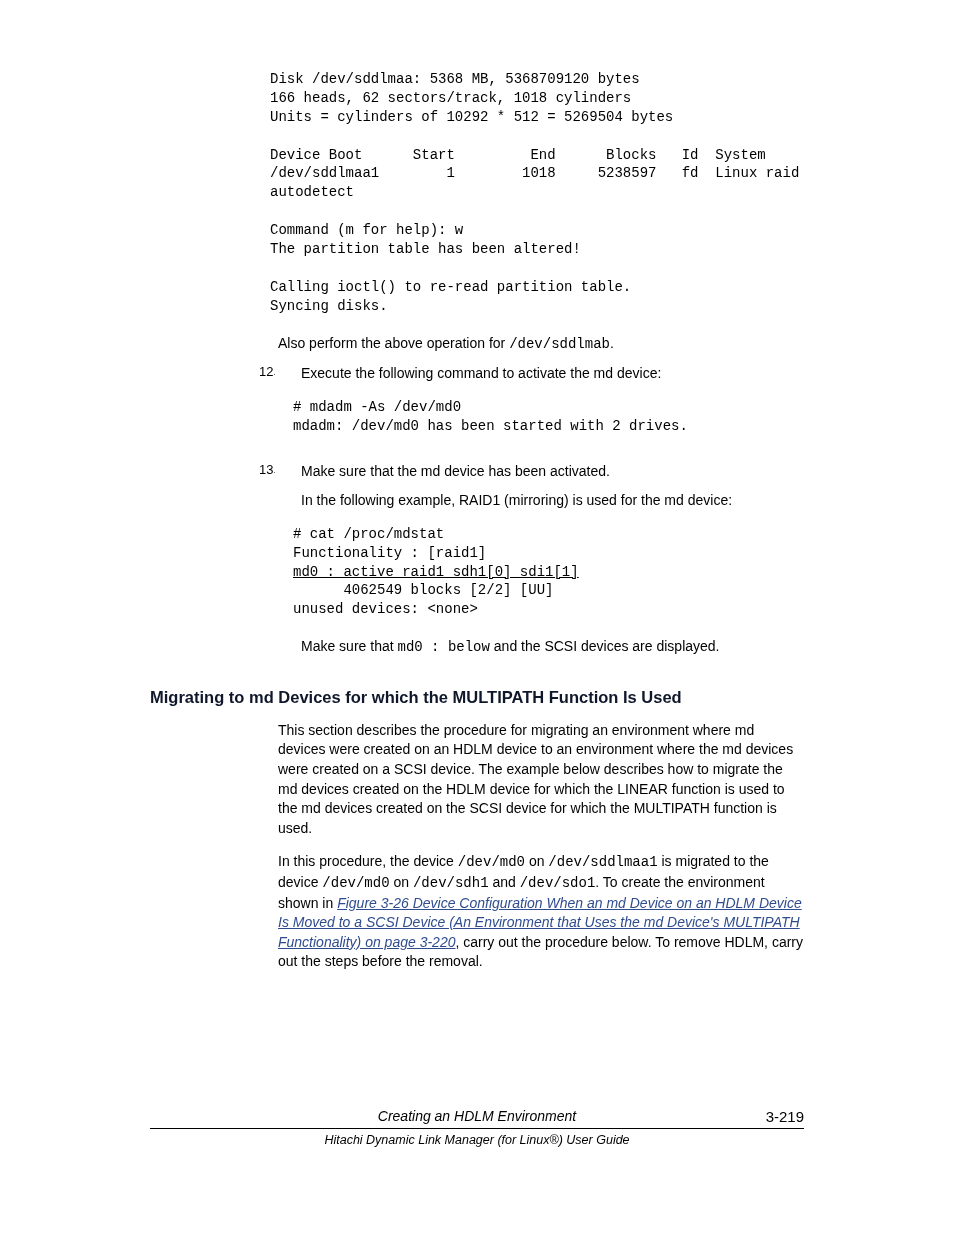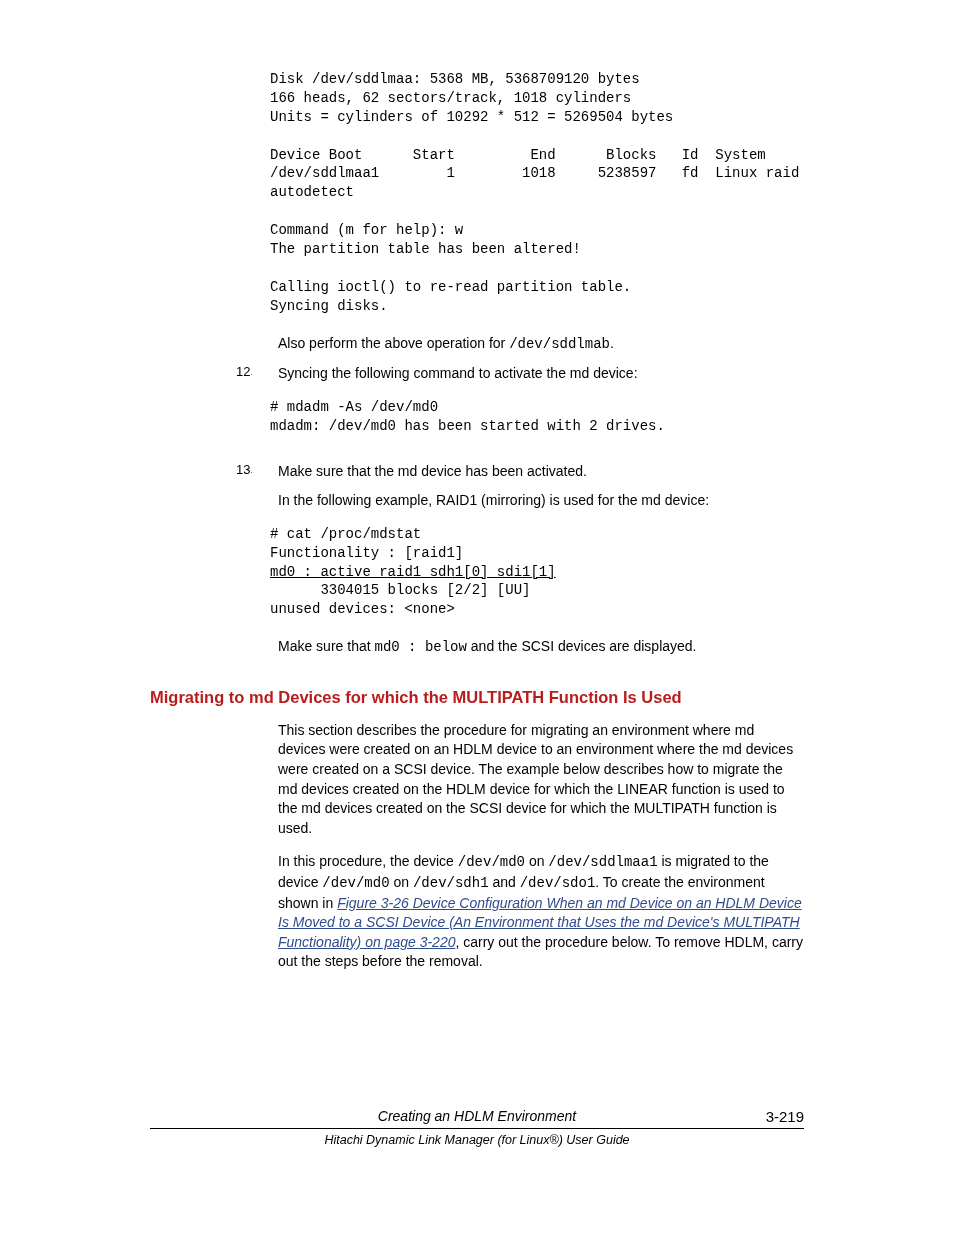--- a/index.html
+++ b/index.html
@@ -40,26 +40,27 @@
   .list-item {
     display: flex;
     margin-top: 4px;
     margin-bottom: 8px;
   }
   .list-num {
     width: 30px;
     flex-shrink: 0;
     font-size: 13px;
     padding-right: 4px;
+    margin-left: 23px;
   }
   .list-num .dot { font-size: 8px; vertical-align: 1px; }
   .list-body { flex: 1; }
   .underline { text-decoration: underline; }
   .h3 {
-    color: #b91c1c;
+    color: #0f172a;
     font-weight: bold;
     font-size: 16.5px;
     margin: 20px 0 14px 0;
   }
   .link {
     color: #2f4c8f;
     text-decoration: underline;
     font-style: italic;
   }
   .footer {
@@ -107,35 +108,35 @@
 
     <p>
       <span>Also perform the above operation for </span><span class="code-inline">/dev/sddlmab</span><span>.</span>
     </p>
   </div>
 
   <div style="padding-left:86px;">
     <div class="list-item">
       <div class="list-num"><span>12</span><span class="dot">.</span></div>
       <div class="list-body">
-        <p>Syncing the following command to activate the md device:</p>
+        <p>Execute the following command to activate the md device:</p>
         <div class="code-block" style="margin-top:14px;"># mdadm -As /dev/md0
 mdadm: /dev/md0 has been started with 2 drives.</div>
       </div>
     </div>
 
     <div class="list-item">
       <div class="list-num"><span>13</span><span class="dot">.</span></div>
       <div class="list-body">
         <p>Make sure that the md device has been activated.</p>
         <p>In the following example, RAID1 (mirroring) is used for the md device:</p>
         <div class="code-block" style="margin-top:14px;"><span># cat /proc/mdstat</span>
 <span>Functionality : [raid1]</span>
 <span class="underline">md0 : active raid1 sdh1[0] sdi1[1]</span>
-<span>      3304015 blocks [2/2] [UU]</span>
+<span>      4062549 blocks [2/2] [UU]</span>
 <span>unused devices: &lt;none&gt;</span></div>
         <p>
           <span>Make sure that </span><span class="code-inline">md0 : below</span><span> and the SCSI devices are displayed.</span>
         </p>
       </div>
     </div>
 
   </div>
 
   <div class="h3">Migrating to md Devices for which the MULTIPATH Function Is Used</div>

